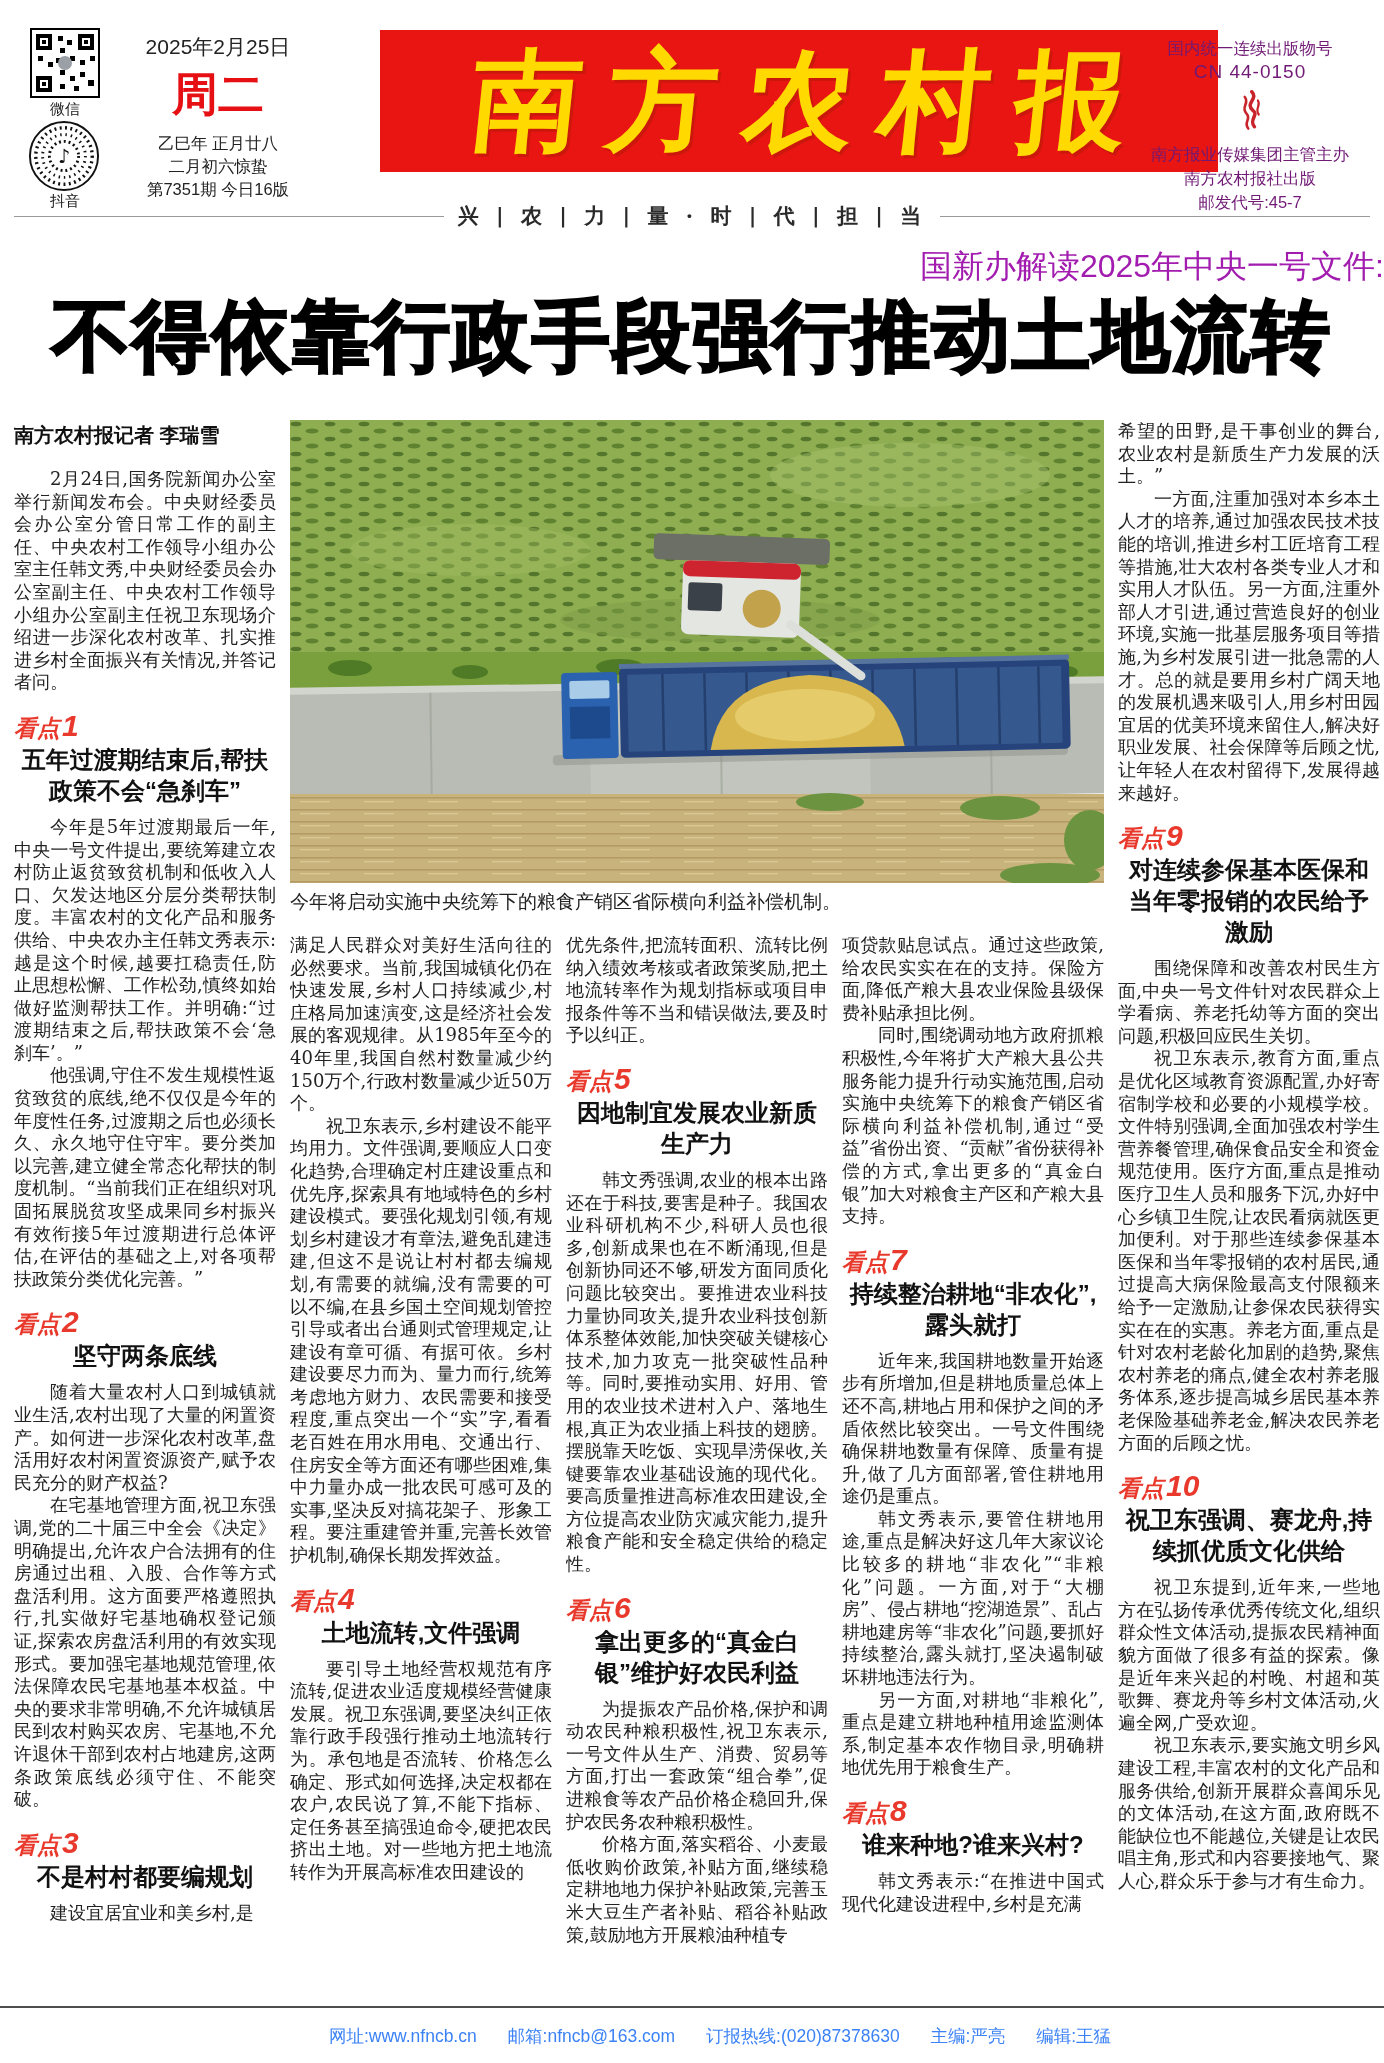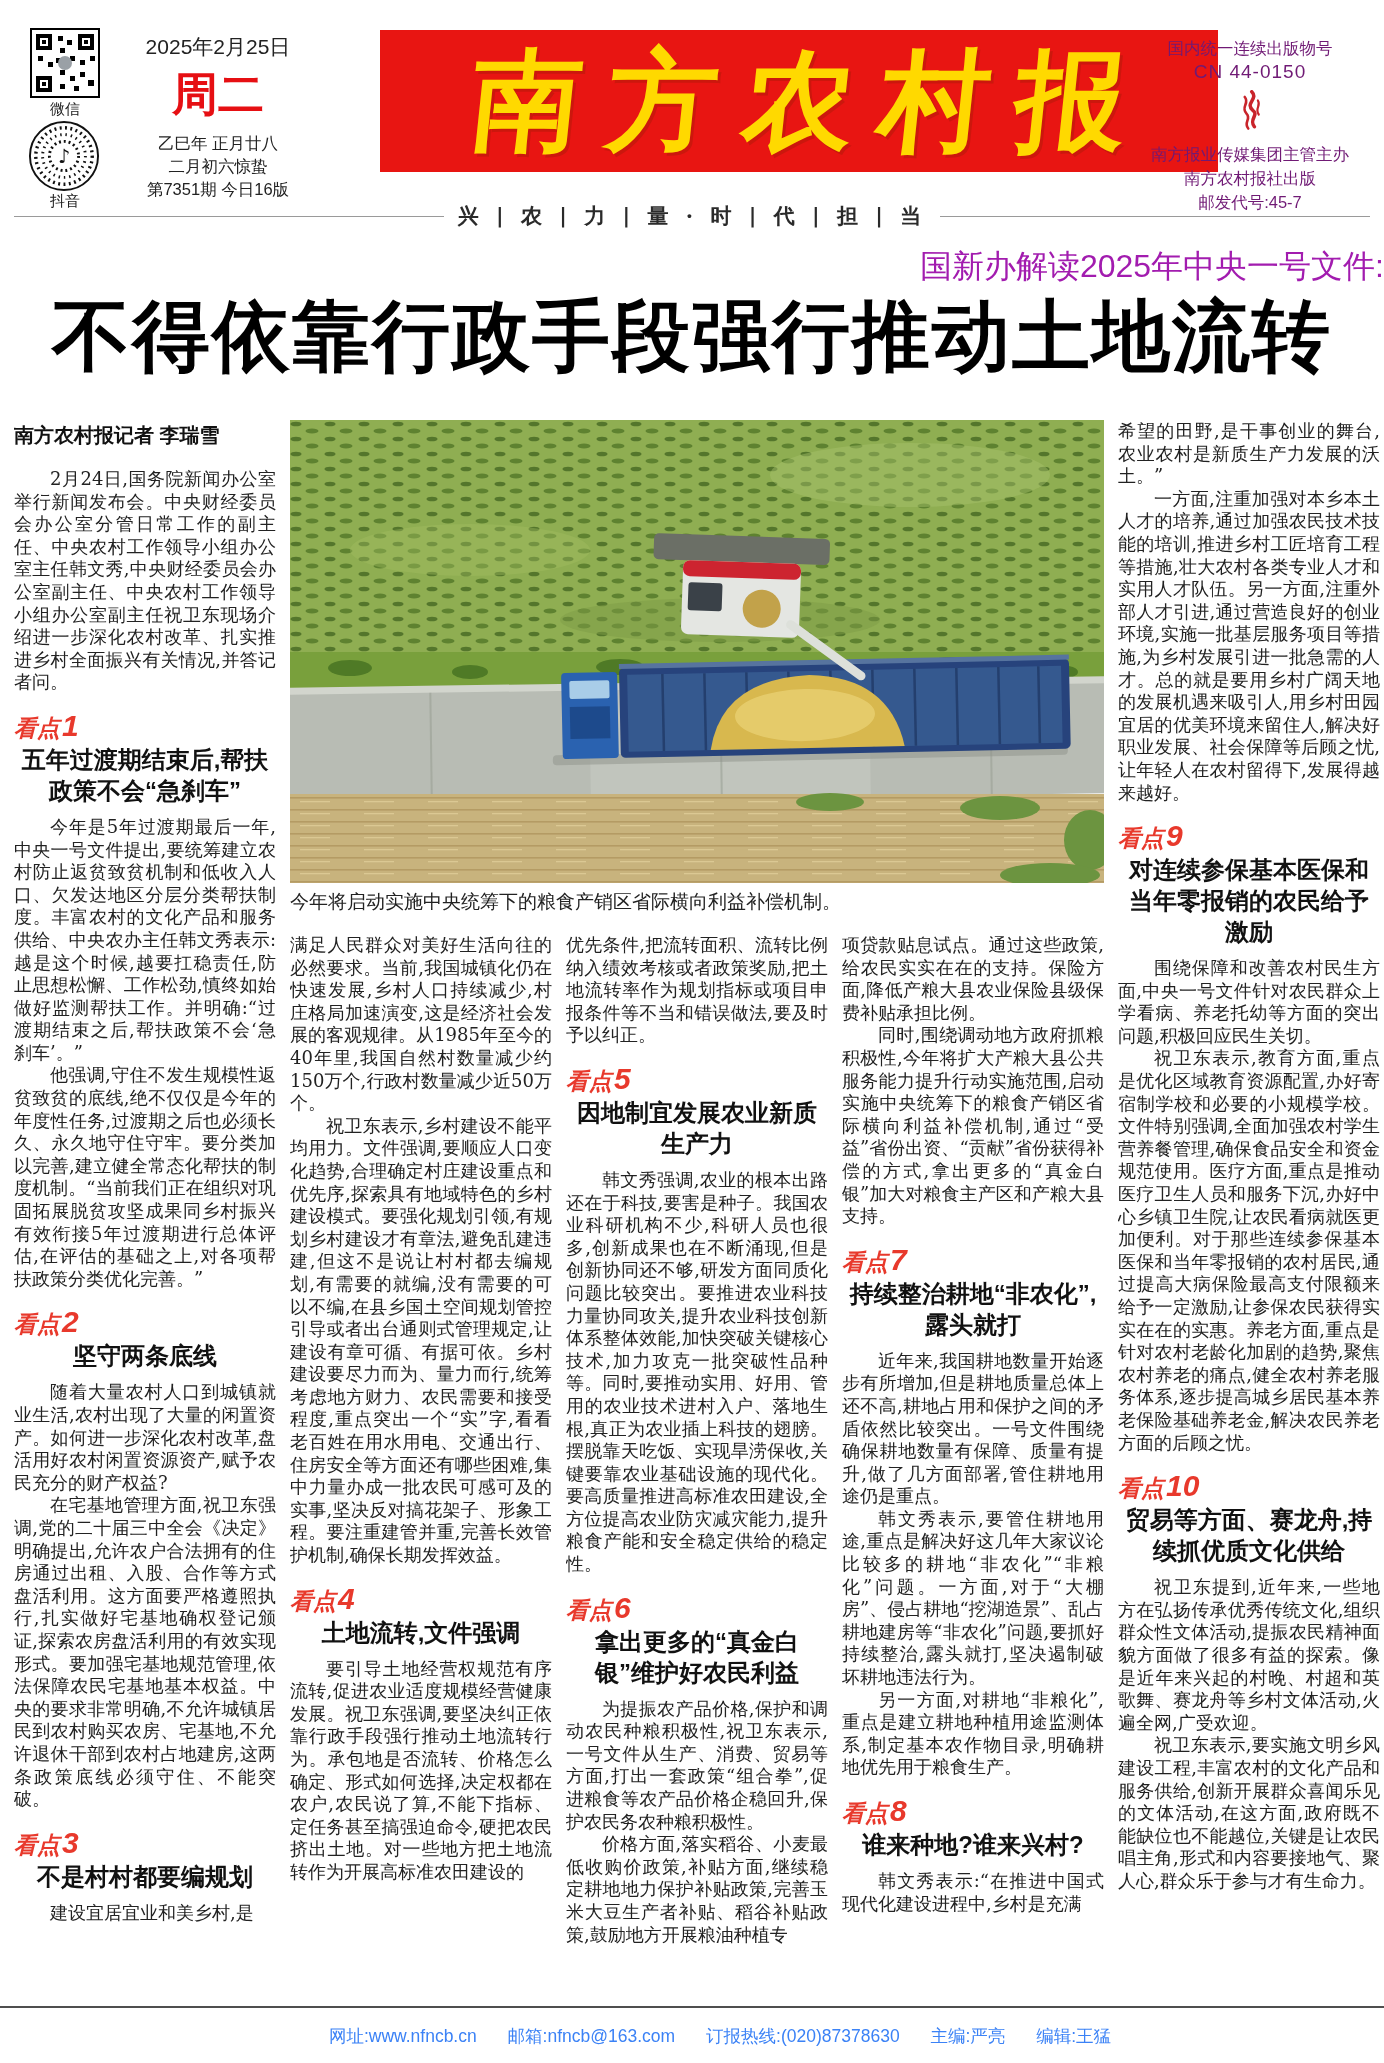--- a/index.html
+++ b/index.html
@@ -31,21 +31,21 @@
 
   .slogan-row { position:absolute; left:14px; right:14px; top:202px; display:flex; align-items:center; gap:14px; }
   .rule { flex:1; border-top:1.5px solid #9a9a9a; }
   .slogan { font-family:"DejaVu Serif", serif; font-weight:bold; font-size:21px;
             letter-spacing:5px; color:#2a2a2a; white-space:nowrap; }
 
   .kicker { position:absolute; top:246px; left:0; width:100%; text-align:right;
             font:32px/40px "Liberation Sans", sans-serif; color:#a21caf; }
   .headline { position:absolute; top:290px; left:0; width:100%; margin:0; text-align:center;
               font-family:"Liberation Sans", sans-serif; font-size:78px; line-height:92px;
-              font-weight:400; letter-spacing:2px; color:#000;
+              font-weight:700; letter-spacing:2px; color:#000;
               -webkit-text-stroke:2.2px #000; }
 
   
   .photo { position:absolute; left:290px; top:420px; width:814px; height:463px; overflow:hidden; }
   .photo svg { display:block; }
   .caption { position:absolute; left:290px; top:890px; width:814px;
              font:19px/24px "Liberation Sans", sans-serif; color:#222; }
 
   
   .col { position:absolute; width:262px; overflow:hidden; }
@@ -283,21 +283,21 @@
   </section>
 
   <section class="col col5">
     <p class="cont">希望的田野,是干事创业的舞台,农业农村是新质生产力发展的沃土。”</p>
     <p>一方面,注重加强对本乡本土人才的培养,通过加强农民技术技能的培训,推进乡村工匠培育工程等措施,壮大农村各类专业人才和实用人才队伍。另一方面,注重外部人才引进,通过营造良好的创业环境,实施一批基层服务项目等措施,为乡村发展引进一批急需的人才。总的就是要用乡村广阔天地的发展机遇来吸引人,用乡村田园宜居的优美环境来留住人,解决好职业发展、社会保障等后顾之忧,让年轻人在农村留得下,发展得越来越好。</p>
     <div class="kd-label"><span>看点</span><span class="num">9</span></div>
     <h3 class="kd-title">对连续参保基本医保和当年零报销的农民给予激励</h3>
     <p>围绕保障和改善农村民生方面,中央一号文件针对农民群众上学看病、养老托幼等方面的突出问题,积极回应民生关切。</p>
     <p>祝卫东表示,教育方面,重点是优化区域教育资源配置,办好寄宿制学校和必要的小规模学校。文件特别强调,全面加强农村学生营养餐管理,确保食品安全和资金规范使用。医疗方面,重点是推动医疗卫生人员和服务下沉,办好中心乡镇卫生院,让农民看病就医更加便利。对于那些连续参保基本医保和当年零报销的农村居民,通过提高大病保险最高支付限额来给予一定激励,让参保农民获得实实在在的实惠。养老方面,重点是针对农村老龄化加剧的趋势,聚焦农村养老的痛点,健全农村养老服务体系,逐步提高城乡居民基本养老保险基础养老金,解决农民养老方面的后顾之忧。</p>
     <div class="kd-label"><span>看点</span><span class="num">10</span></div>
-    <h3 class="kd-title">贸易等方面、赛龙舟,持续抓优质文化供给</h3>
+    <h3 class="kd-title">祝卫东强调、赛龙舟,持续抓优质文化供给</h3>
     <p>祝卫东提到,近年来,一些地方在弘扬传承优秀传统文化,组织群众性文体活动,提振农民精神面貌方面做了很多有益的探索。像是近年来兴起的村晚、村超和英歌舞、赛龙舟等乡村文体活动,火遍全网,广受欢迎。</p>
     <p>祝卫东表示,要实施文明乡风建设工程,丰富农村的文化产品和服务供给,创新开展群众喜闻乐见的文体活动,在这方面,政府既不能缺位也不能越位,关键是让农民唱主角,形式和内容要接地气、聚人心,群众乐于参与才有生命力。</p>
   </section>
 
   <div class="footer-rule"></div>
   <div class="footer">
     <span>网址:www.nfncb.cn</span>
     <span>邮箱:nfncb@163.com</span>
     <span>订报热线:(020)87378630</span>
     <span>主编:严亮</span>

